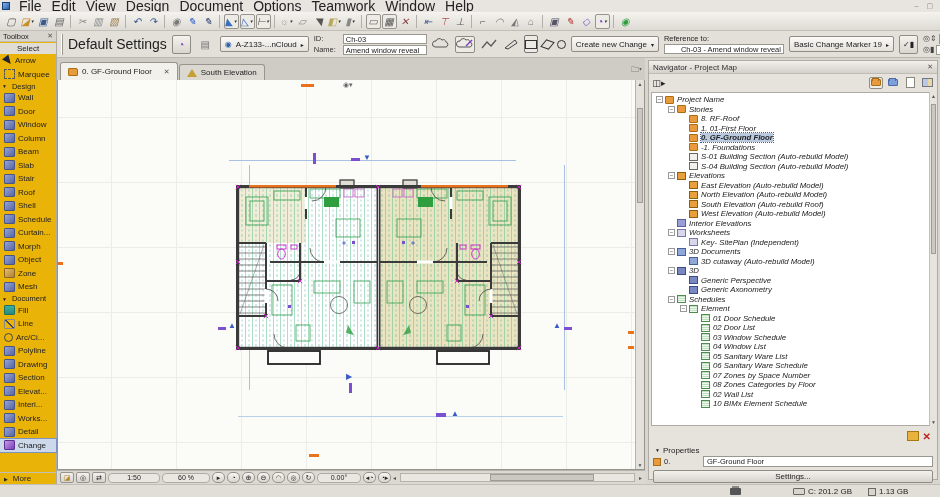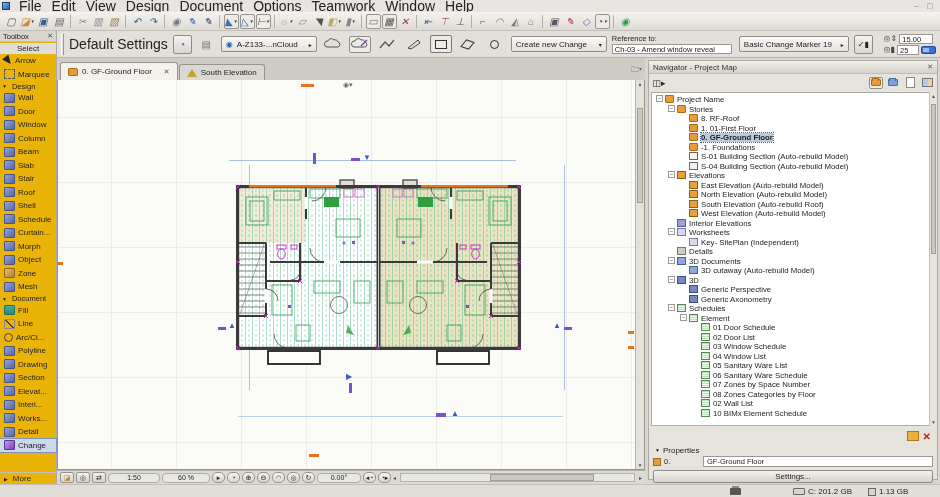--- a/index.html
+++ b/index.html
@@ -129,22 +129,22 @@
   .ni.boxed{border:1px solid #8f8c85;background:#efede8;border-radius:2px;}
   .fold{width:10px;height:7px;background:#e89a3c;border:1px solid #a96e14;border-radius:0 1px 1px 1px;position:relative;}
   .fold:before{content:"";position:absolute;left:0;top:-2px;width:5px;height:2px;background:#e89a3c;border:1px solid #a96e14;border-bottom:none;}
   .fold.blue{background:#7f9fd8;border-color:#4a6aa8;}.fold.blue:before{background:#7f9fd8;border-color:#4a6aa8;}
   .page{width:9px;height:11px;background:#fff;border:1px solid #8a877f;}
   .book{width:11px;height:9px;background:linear-gradient(90deg,#b8c8e8 50%,#e8d8a8 50%);border:1px solid #77747d;}
   .nav-tree{position:absolute;left:2px;right:2px;top:31px;height:334px;background:#fff;
     border:1px solid #aeaba4;overflow:hidden;padding-top:2px;}
   .treescroll{position:absolute;right:0;top:0;bottom:0;width:8px;background:#e7e4de;border-left:1px solid #c2bfb8;}
   .treescroll .th{position:absolute;left:1px;right:1px;top:12px;height:150px;background:#cbc8c1;border:1px solid #a09d96;}
-  .trow{height:9.5px;display:flex;align-items:flex-start;font-size:7.8px;
-    padding-left:calc(var(--ind,0)*12px + 4px);white-space:nowrap;}
+  .trow{height:9.5px;display:flex;align-items:center;font-size:7.8px;
+    padding-left:calc(var(--ind,0)*12px + 4px);white-space:nowrap;font-style:italic;}
   .texp{width:7px;height:7px;margin-right:2px;flex:0 0 auto;font-size:6px;line-height:5px;
     text-align:center;color:#444;visibility:hidden;border:1px solid #999;background:#fff;}
   .texp.on{visibility:visible;}
   .ticn{width:9px;height:8px;margin-right:3px;flex:0 0 auto;background:#cfcfd8;border:1px solid #8a87a0;}
   .trow[data-icon="project"] .ticn,.trow[data-icon="stories"] .ticn,.trow[data-icon="folder"] .ticn{
     background:#e89a3c;border-color:#a96e14;border-radius:0 1px 1px 1px;}
   .trow[data-icon="section"] .ticn{background:#f3f1ec;border-color:#6a6760;}
   .trow[data-icon="elevation"] .ticn{background:#e8a03c;border-color:#8d5f10;}
   .trow[data-icon="interior"] .ticn{background:#9aa0d6;border-color:#5a5f9e;}
   .trow[data-icon="worksheets"] .ticn,.trow[data-icon="worksheet"] .ticn{background:#d8d8ec;border-color:#7a77a8;}
@@ -329,20 +329,30 @@
   <div class="infobar">
     <span class="ib-handle"></span>
     <span class="ib-label">Default Settings</span>
     <span class="ib-btn" style="color:#8040c0;">◔</span>
     <span class="ib-btn flat" style="color:#777;">▤</span>
     <span class="combo" style="width:96px;">
       <span style="color:#2a5fa8;font-size:8px;">◉</span>
       <span>A-Z133-...nCloud</span>
         <span class="arr">▸</span>
     </span>
+    <span class="stack">
+      <span class="kv">
+          <span class="k">ID:</span>
+        <span class="field w78">Ch-03</span>
+        </span>
+      <span class="kv">
+          <span class="k">Name:</span>
+        <span class="field w78">Amend window reveal</span>
+        </span>
+    </span>
     <span class="cloudsvg">
       <svg width="18" height="12" viewBox="0 0 18 12">
           <path d="M3 9 a3 3 0 0 1 1-6 a3.4 3.4 0 0 1 6-1 a3 3 0 0 1 4 2 a2.6 2.6 0 0 1 0 5 z" fill="none" stroke="#555" stroke-width="1"></path>
         </svg>
     </span>
     <span class="cloudsvg boxed">
       <svg width="18" height="12" viewBox="0 0 18 12">
           <path d="M3 9 a3 3 0 0 1 1-6 a3.4 3.4 0 0 1 6-1 a3 3 0 0 1 4 2 a2.6 2.6 0 0 1 0 5 z" fill="none" stroke="#555" stroke-width="1"></path>
           <line x1="10" y1="8" x2="16" y2="2" stroke="#8040c0" stroke-width="1.4"></line>
         </svg>
@@ -365,21 +375,21 @@
       </span>
     <span class="shbox">
         <span class="shape sh-circ"></span>
       </span>
     <span class="combo" style="width:96px;">
       <span>Create new Change</span>
         <span class="arr">▾</span>
     </span>
     <span class="stack" style="width:122px;">
       <span class="ib-label" style="font-size:7.5px;">Reference to:</span>
-      <span class="field" style="width:120px;">Ch-03 - Amend window reveal</span>
+      <span class="field" style="width:120px;text-align:right;">Ch-03 - Amend window reveal</span>
     </span>
     <span class="combo" style="width:110px;">
       <span>Basic Change Marker 19</span>
         <span class="arr">▸</span>
     </span>
     <span class="ib-btn" style="font-size:8px;">✓▮</span>
     <span class="numgrp">
       <span class="numrow">
           <span class="numico">◎⇕</span>
         <span class="field" style="width:34px;">15.00</span>
@@ -873,25 +883,20 @@
           <span class="ticn"></span>
           <span class="tlabel">Worksheets</span>
         </div>
 
         <div class="trow" data-icon="worksheet" style="--ind: 2;">
           <span class="texp"></span>
           <span class="ticn"></span>
           <span class="tlabel">Key- SitePlan (Independent)</span>
         </div>
 
-        <div class="trow" data-icon="details" style="--ind: 1;">
-          <span class="texp"></span>
-          <span class="ticn"></span>
-          <span class="tlabel">Details</span>
-        </div>
 
         <div class="trow" data-icon="doc3d" style="--ind: 1;">
           <span class="texp on">−</span>
           <span class="ticn"></span>
           <span class="tlabel">3D Documents</span>
         </div>
 
         <div class="trow" data-icon="cutaway" style="--ind: 2;">
           <span class="texp"></span>
           <span class="ticn"></span>

